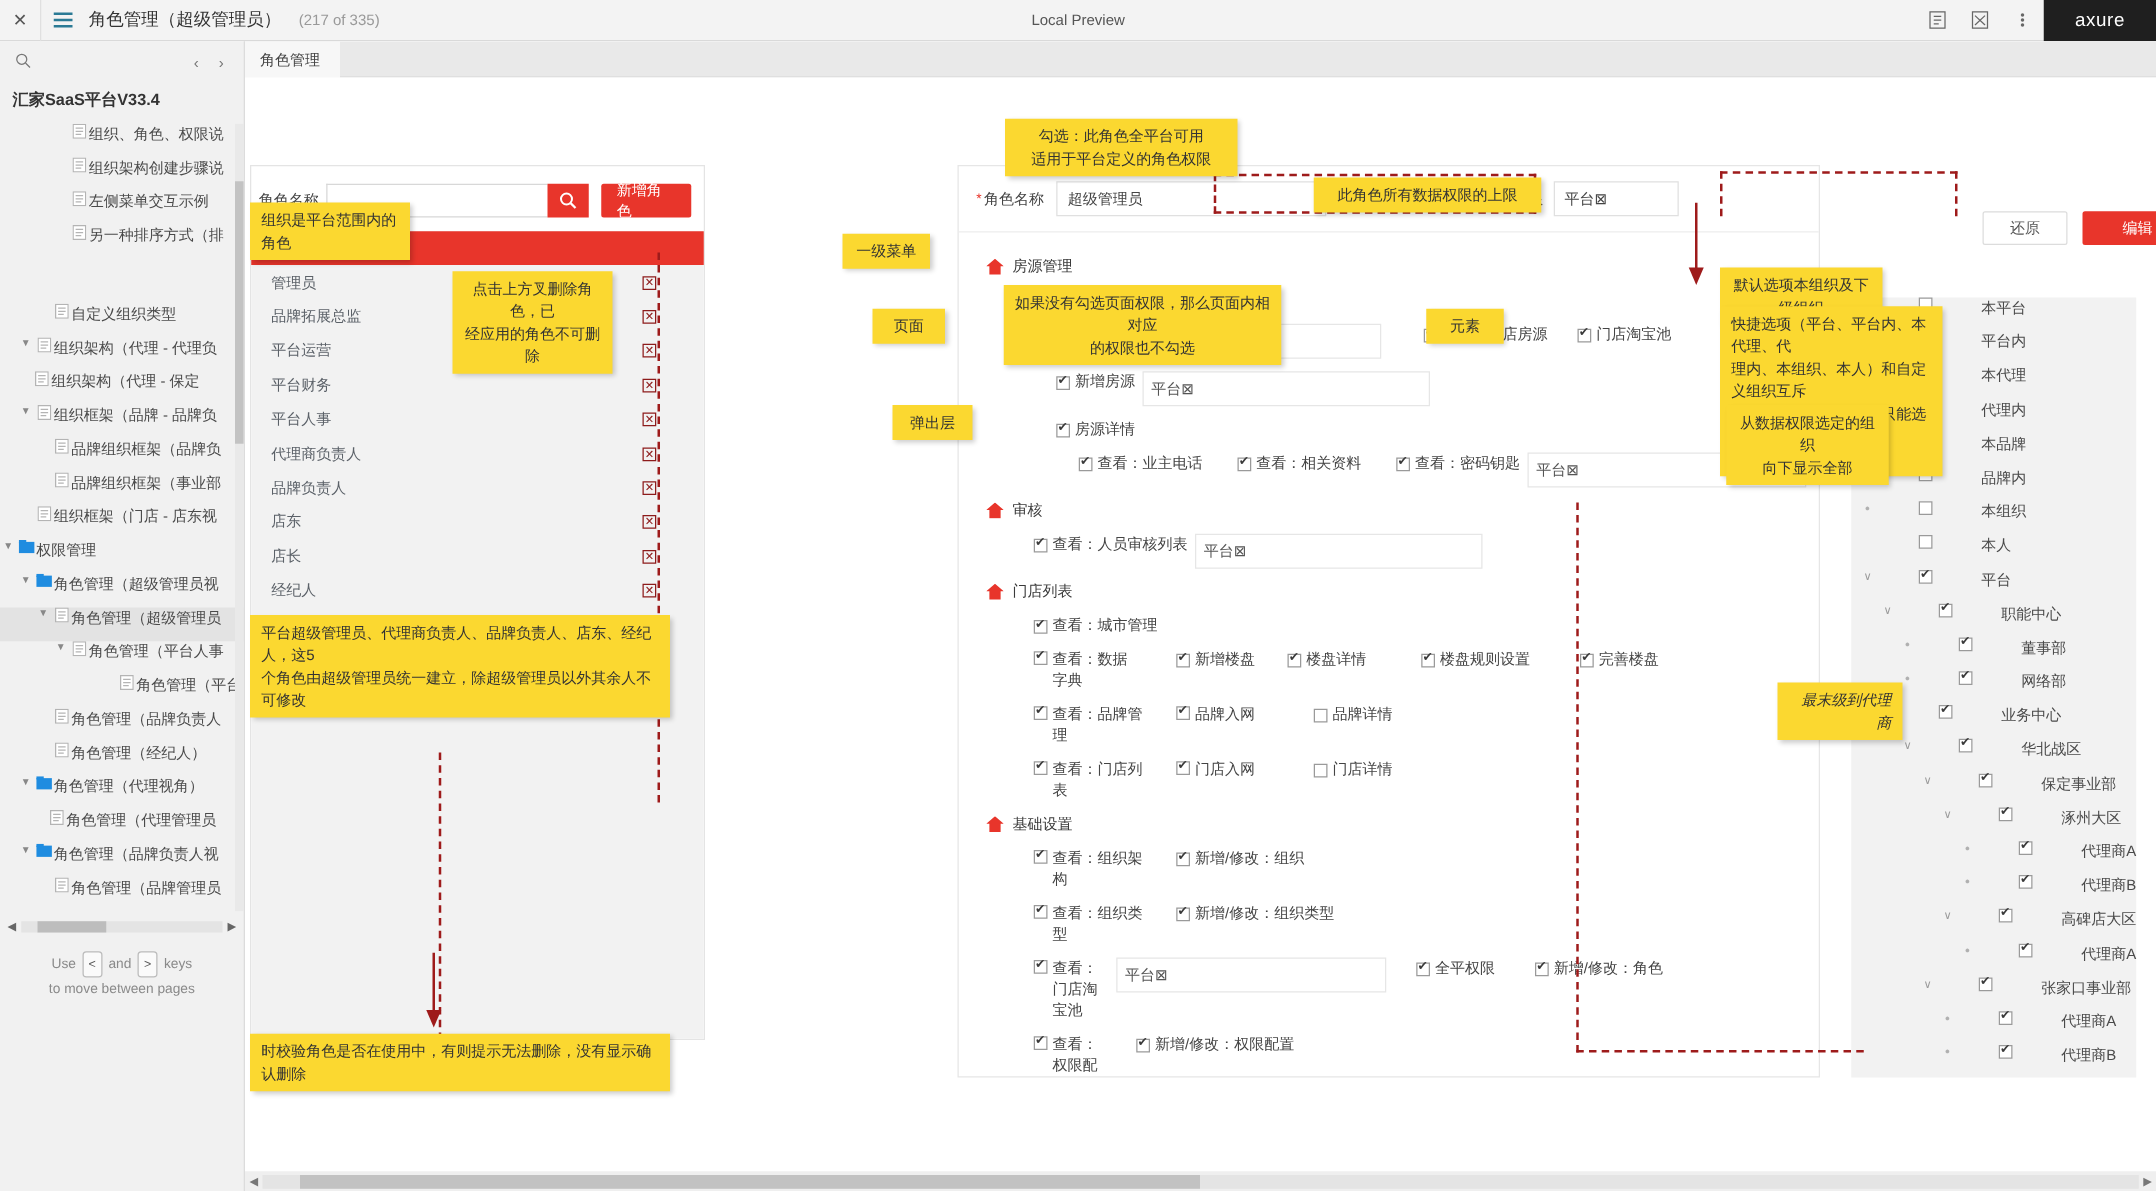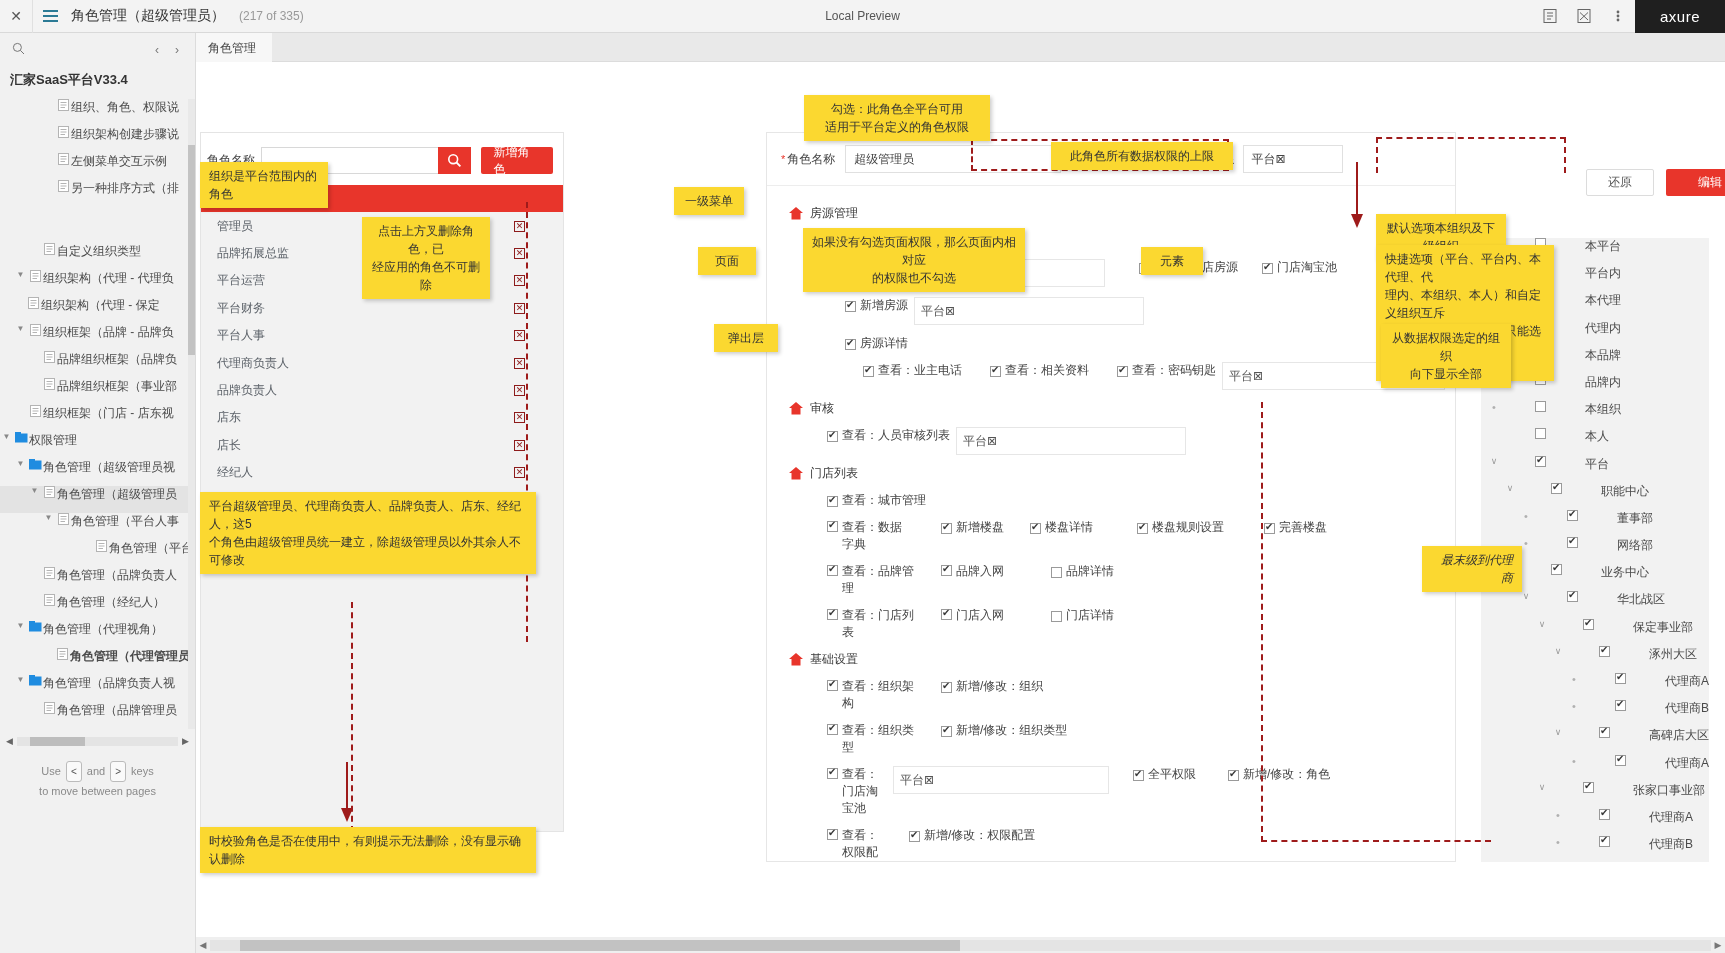--- a/index.html
+++ b/index.html
@@ -378,21 +378,21 @@
       <div class="node" style="padding-left: 14px;">
         <span class="tg">▼</span>
         <span class="ic">
           <svg width="13" height="11" viewBox="0 0 13 11">
             <rect x="0" y="1.5" width="12.5" height="9" fill="#1f8ce0"></rect>
             <rect x="0" y="0" width="6" height="2.5" fill="#1f8ce0"></rect>
           </svg>
         </span>
         <span class="lb">角色管理（代理视角）</span>
       </div>
-      <div class="node" style="padding-left: 41px; font-weight: bold;">
+      <div class="node" style="padding-left: 24px;">
         <span class="tg"></span>
         <span class="ic">
           <svg width="11" height="12" viewBox="0 0 11 12">
             <rect x="0.5" y="0.5" width="10" height="11" fill="#fff" stroke="#b4b4b4"></rect>
             <line x1="2.5" y1="3.5" x2="8.5" y2="3.5" stroke="#b4b4b4"></line>
             <line x1="2.5" y1="6" x2="8.5" y2="6" stroke="#b4b4b4"></line>
             <line x1="2.5" y1="8.5" x2="7" y2="8.5" stroke="#b4b4b4"></line>
           </svg>
         </span>
         <span class="lb">角色管理（代理管理员</span>

